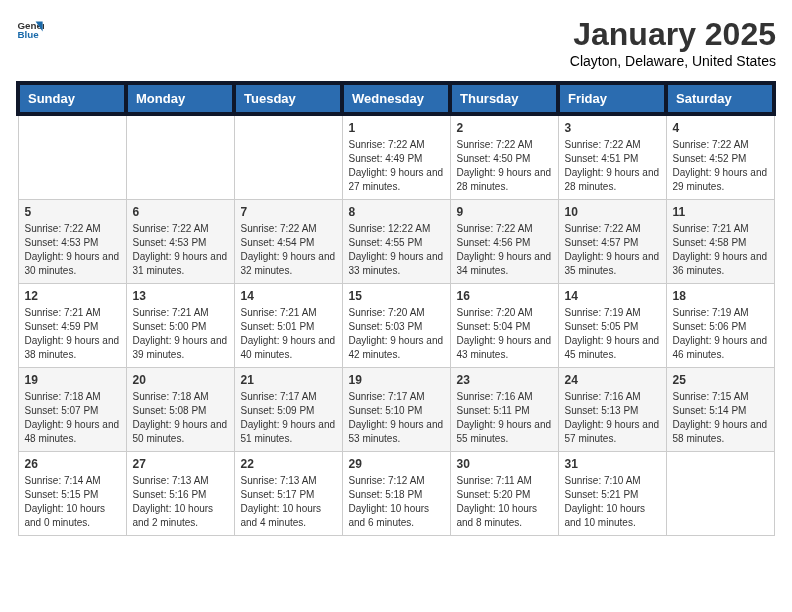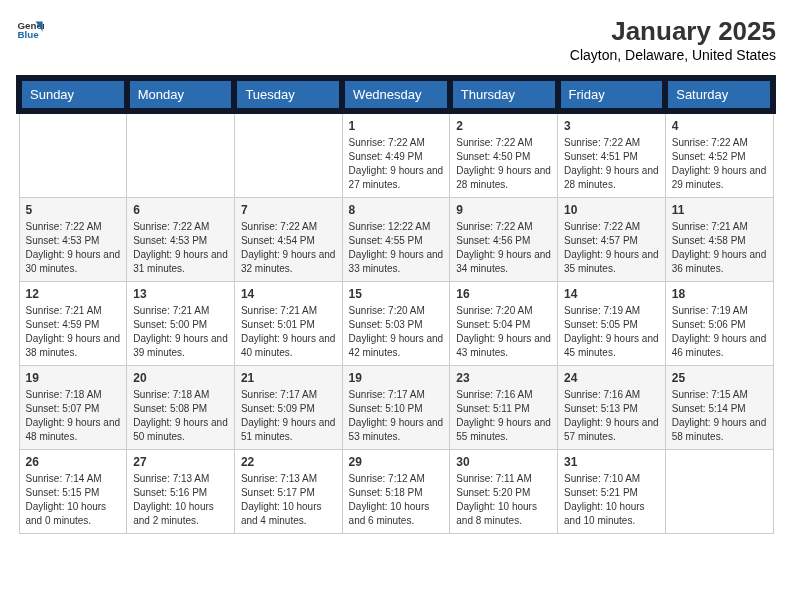--- a/index.html
+++ b/index.html
@@ -22,41 +22,41 @@
       gap: 4px;
     }
     .logo-icon {
       width: 28px;
       height: 28px;
     }
     .title-section {
       text-align: right;
     }
     .month-title {
-      font-size: 26px;
+      font-size: 32px;
       font-weight: bold;
       color: #333;
     }
     .location {
       font-size: 14px;
       color: #000000;
     }
     .calendar {
       width: 100%;
       border-collapse: collapse;
       border: 1px solid #ccc;
     }
     .calendar th {
       background-color: #2b6cb0;
       color: white;
       padding: 6px 8px;
       text-align: left;
       font-size: 13px;
-      font-weight: normal;
-      border: 6px solid #0f172a;
+      font-weight: bold;
+      border: 4px solid #0f172a;
     }
     .calendar td {
       vertical-align: top;
       padding: 5px 6px;
       border: 1px solid #ccc;
       width: calc(100% / 7);
       font-size: 10.5px;
       color: #333;
       min-height: 90px;
       background: #fff;

